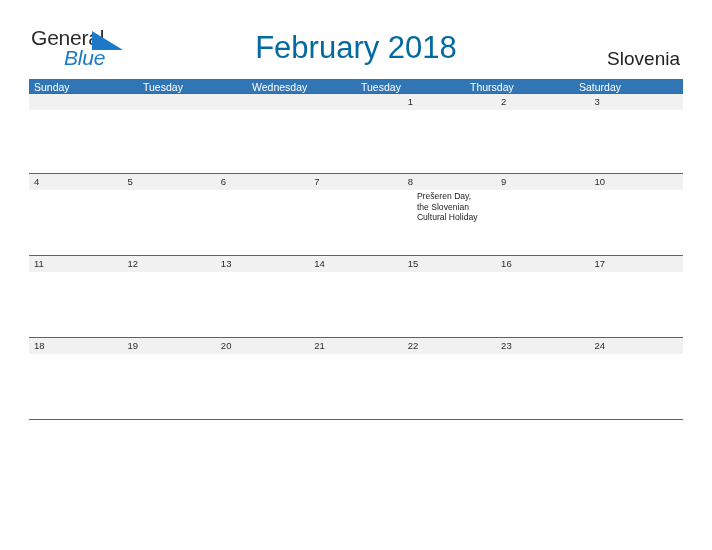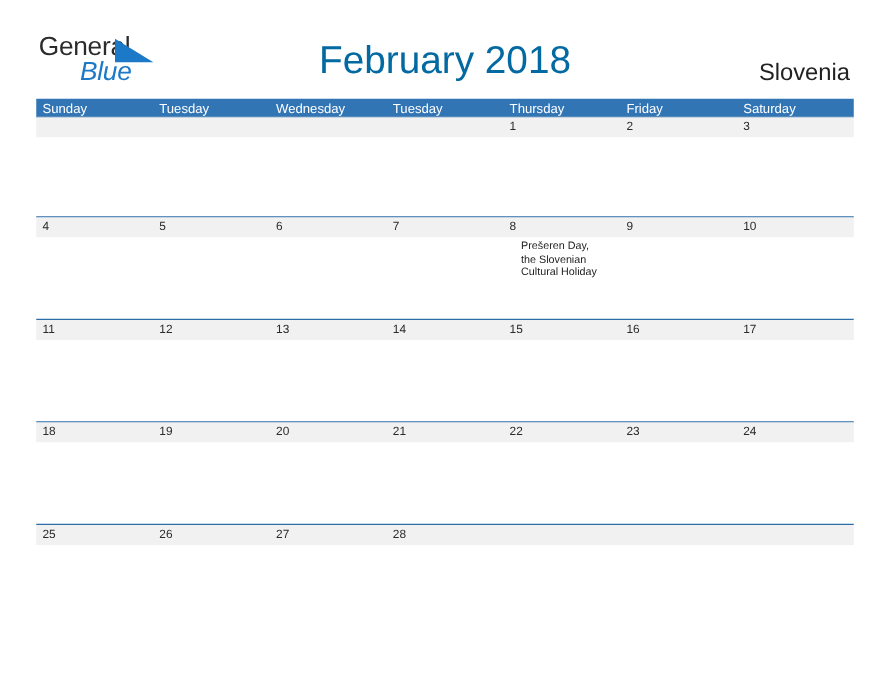--- a/index.html
+++ b/index.html
@@ -175,21 +175,20 @@
   </div>
 
   <div class="calendar">
 
     <div class="dow-row">
       <div class="dow-cell">Sunday</div>
       <div class="dow-cell">Tuesday</div>
       <div class="dow-cell">Wednesday</div>
       <div class="dow-cell">Tuesday</div>
       <div class="dow-cell">Thursday</div>
-      <div class="dow-cell">Friday</div>
       <div class="dow-cell">Saturday</div>
     </div>
 
     <div class="week first">
       <div class="week-top-rule"></div>
       <div class="week-numbers">
         <div class="num-cell"></div>
         <div class="num-cell"></div>
         <div class="num-cell"></div>
         <div class="num-cell"></div>
@@ -322,29 +321,20 @@
             <div class="event"></div>
           </div>
         <div class="body-cell">
             <div class="event"></div>
           </div>
       </div>
     </div>
 
     <div class="week last">
       <div class="week-top-rule"></div>
-      <div class="week-numbers">
-        <div class="num-cell">25</div>
-        <div class="num-cell">26</div>
-        <div class="num-cell">27</div>
-        <div class="num-cell">28</div>
-        <div class="num-cell"></div>
-        <div class="num-cell"></div>
-        <div class="num-cell"></div>
-      </div>
       <div class="week-body">
         <div class="body-cell">
             <div class="event"></div>
           </div>
         <div class="body-cell">
             <div class="event"></div>
           </div>
         <div class="body-cell">
             <div class="event"></div>
           </div>

